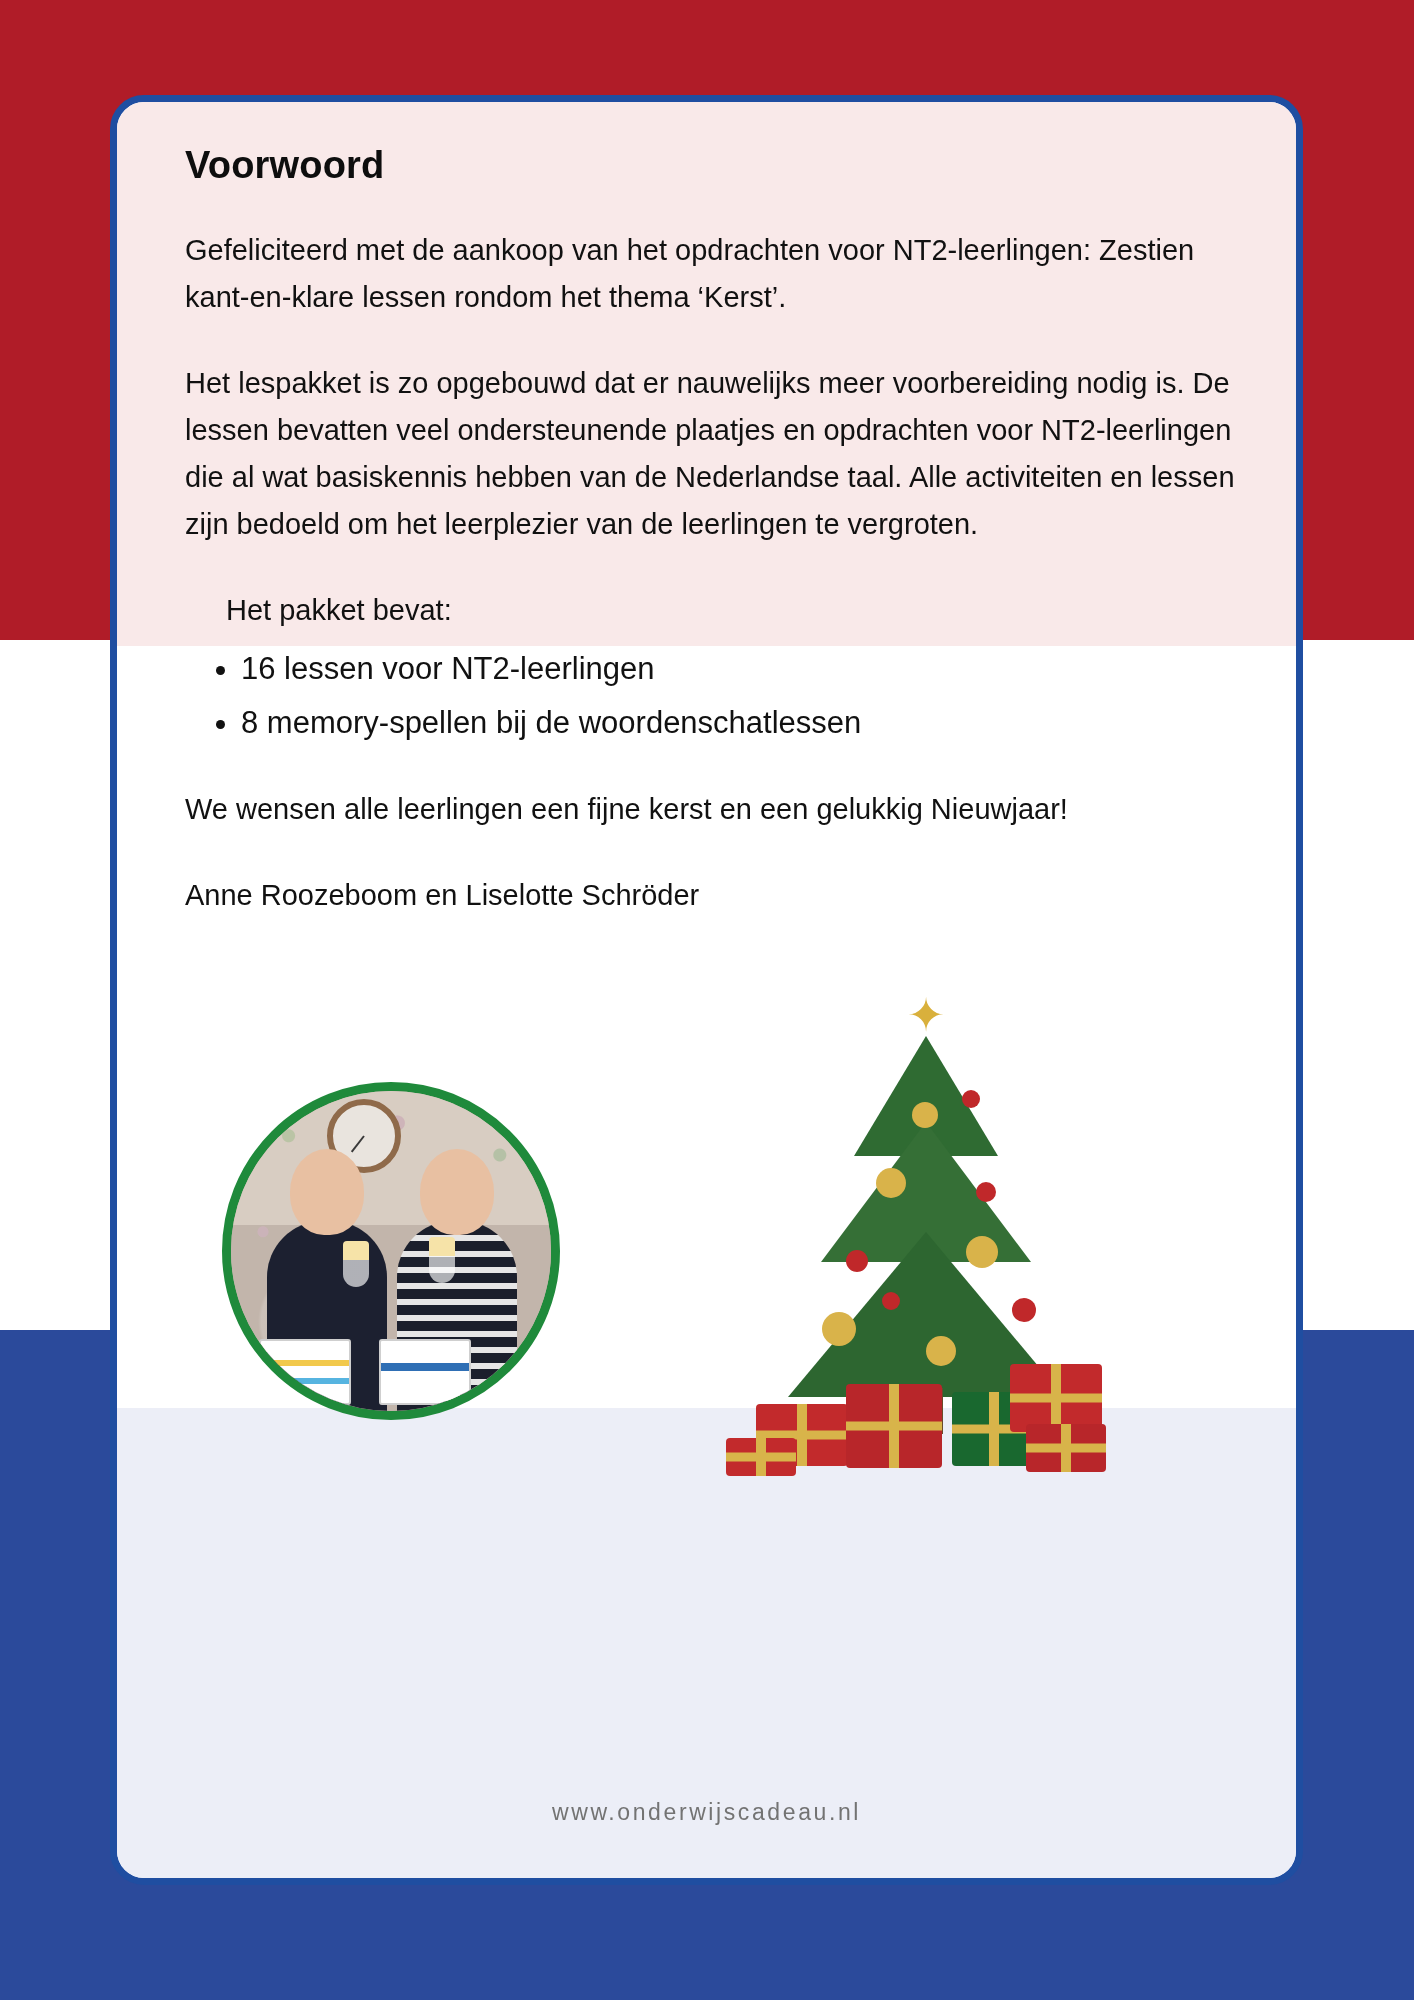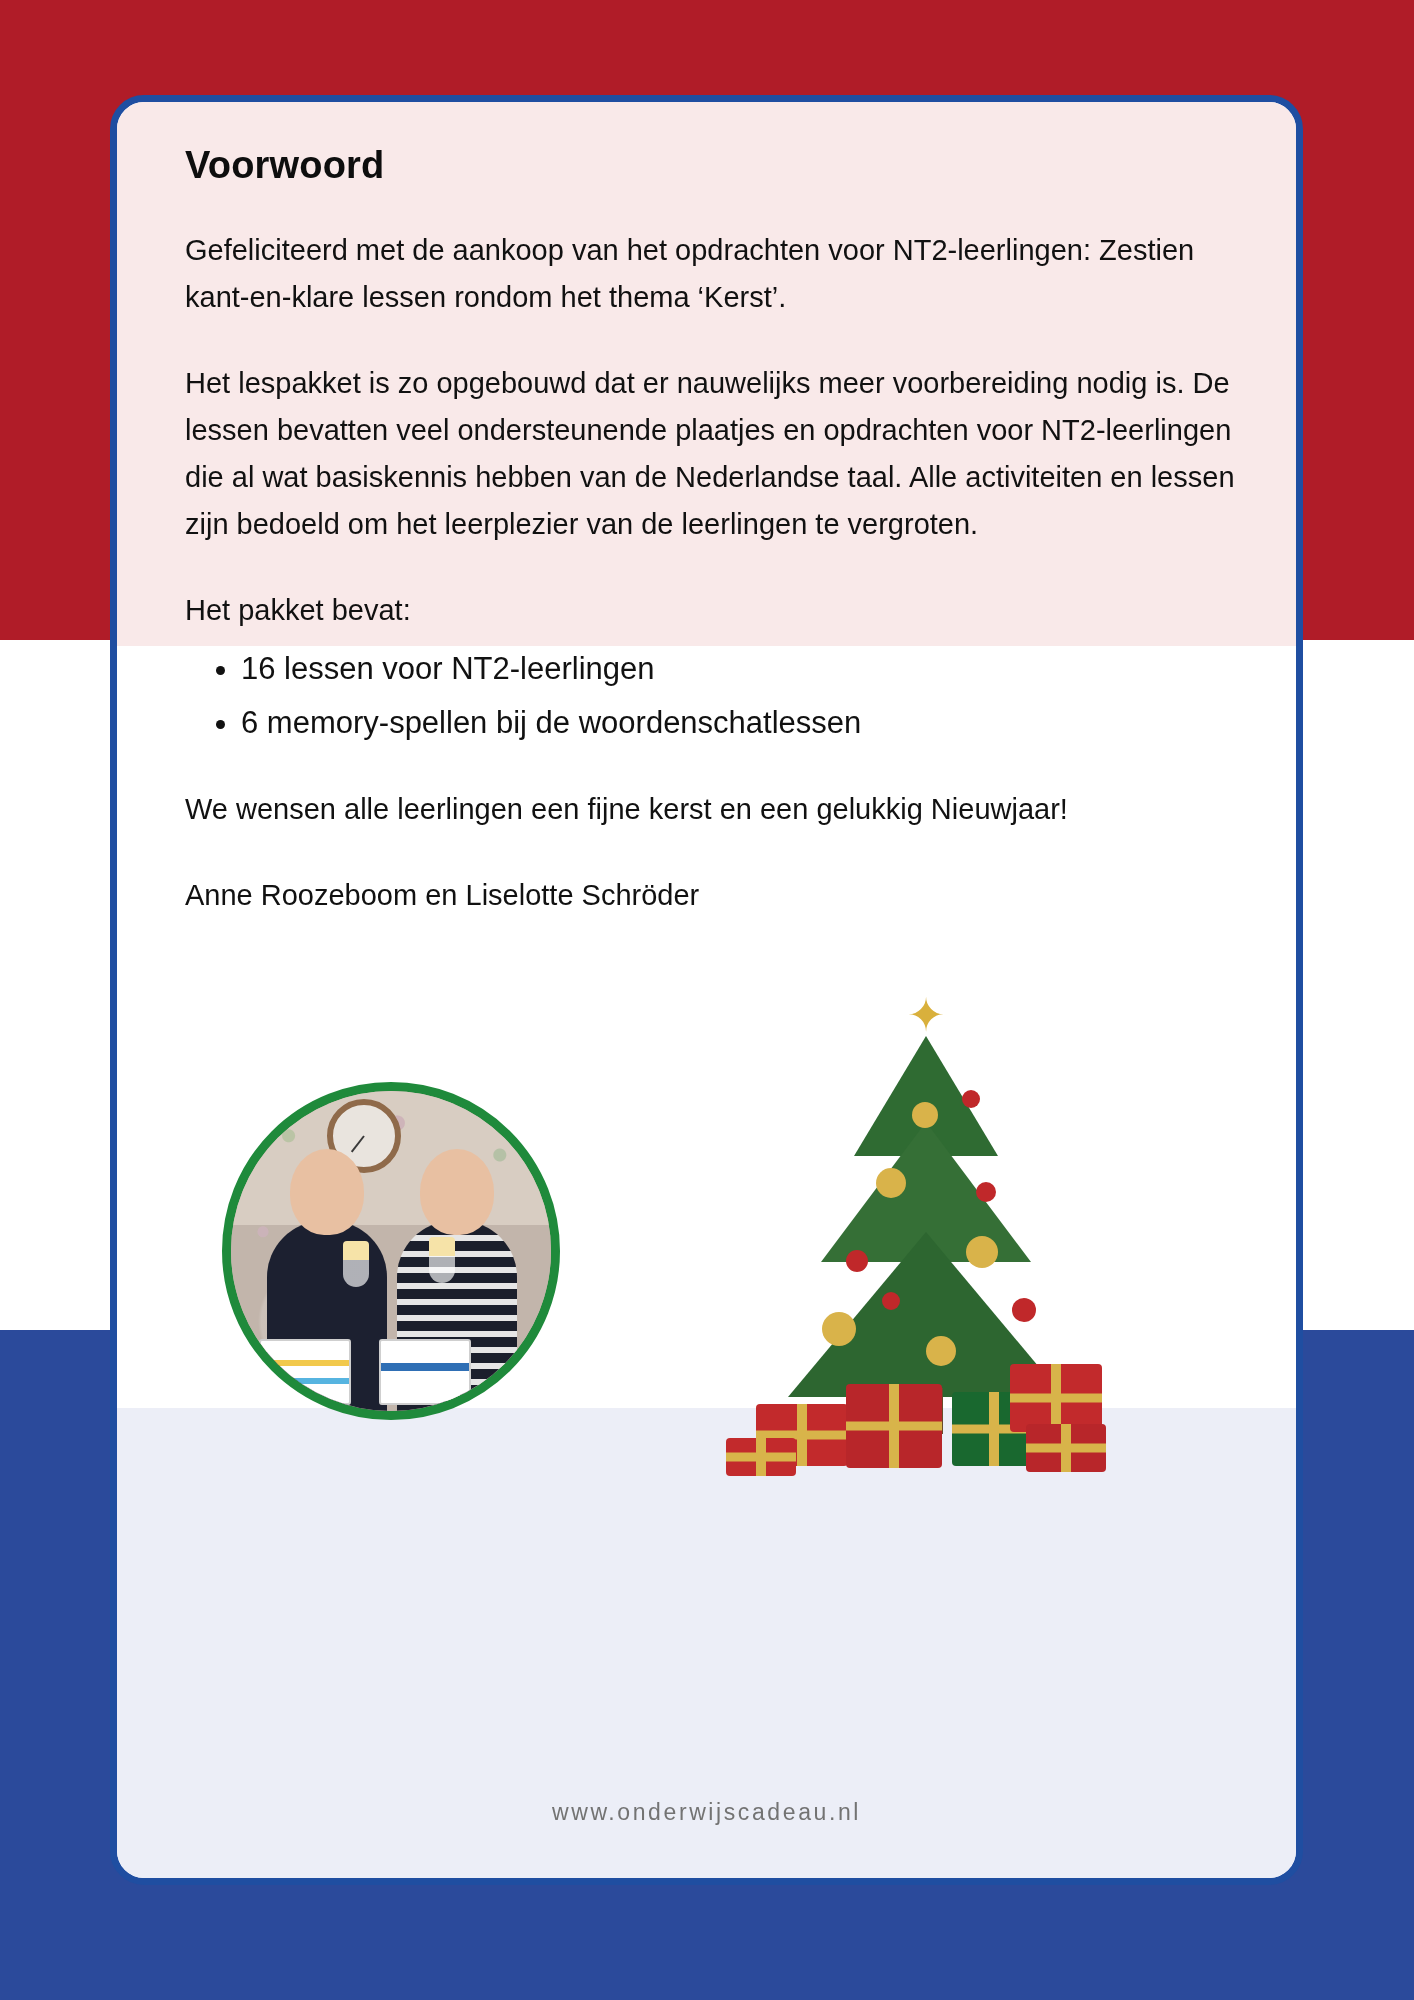--- a/index.html
+++ b/index.html
@@ -82,20 +82,21 @@
 
   p.body-par {
     font-size: 29px;
     line-height: 1.63;
     color: #111111;
     margin: 0 0 38px 0;
     max-width: 1055px;
   }
   p.body-par.tight {
     margin-bottom: 10px;
+    margin-left: 41px;
   }
 
   ul.bullets {
     margin: 0 0 38px 0;
     padding-left: 56px;
     list-style: disc;
   }
   ul.bullets li {
     font-size: 31px;
     line-height: 1.62;
@@ -310,21 +311,21 @@
 
   <div class="card-content">
     <h1 class="title">Voorwoord</h1>
 
     <p class="body-par">Gefeliciteerd met de aankoop van het opdrachten voor NT2-leerlingen: Zestien kant-en-klare lessen rondom het thema ‘Kerst’.</p>
     <p class="body-par">Het lespakket is zo opgebouwd dat er nauwelijks meer voorbereiding nodig is. De lessen bevatten veel ondersteunende plaatjes en opdrachten voor NT2-leerlingen die al wat basiskennis hebben van de Nederlandse taal. Alle activiteiten en lessen zijn bedoeld om het leerplezier van de leerlingen te vergroten.</p>
     <p class="body-par tight">Het pakket bevat:</p>
 
     <ul class="bullets">
       <li>16 lessen voor NT2-leerlingen</li>
-      <li>6 memory-spellen bij de woordenschatlessen</li>
+      <li>8 memory-spellen bij de woordenschatlessen</li>
     </ul>
 
     <p class="body-par">We wensen alle leerlingen een fijne kerst en een gelukkig Nieuwjaar!</p>
     <p class="body-par">Anne Roozeboom en Liselotte Schröder</p>
   </div>
 
   <div class="images-row">
 
     <div class="photo-circle">
       <div class="photo-inner">

